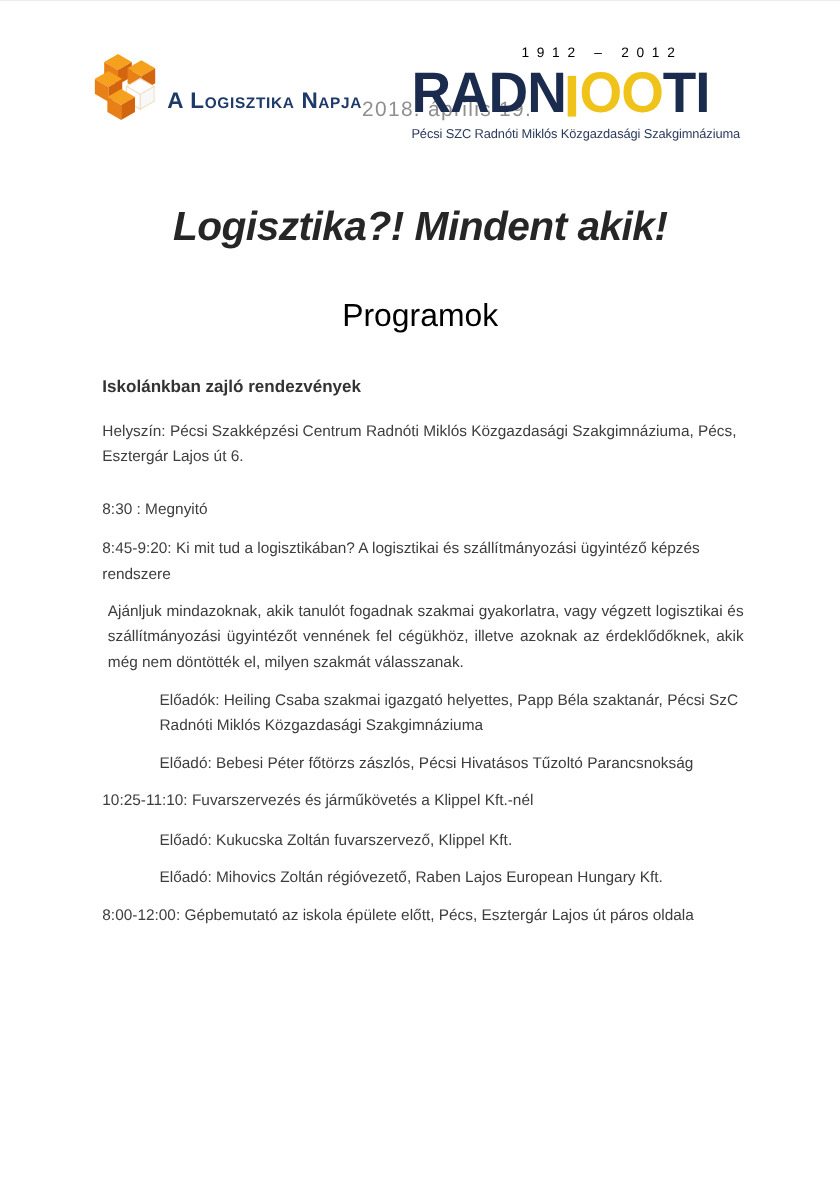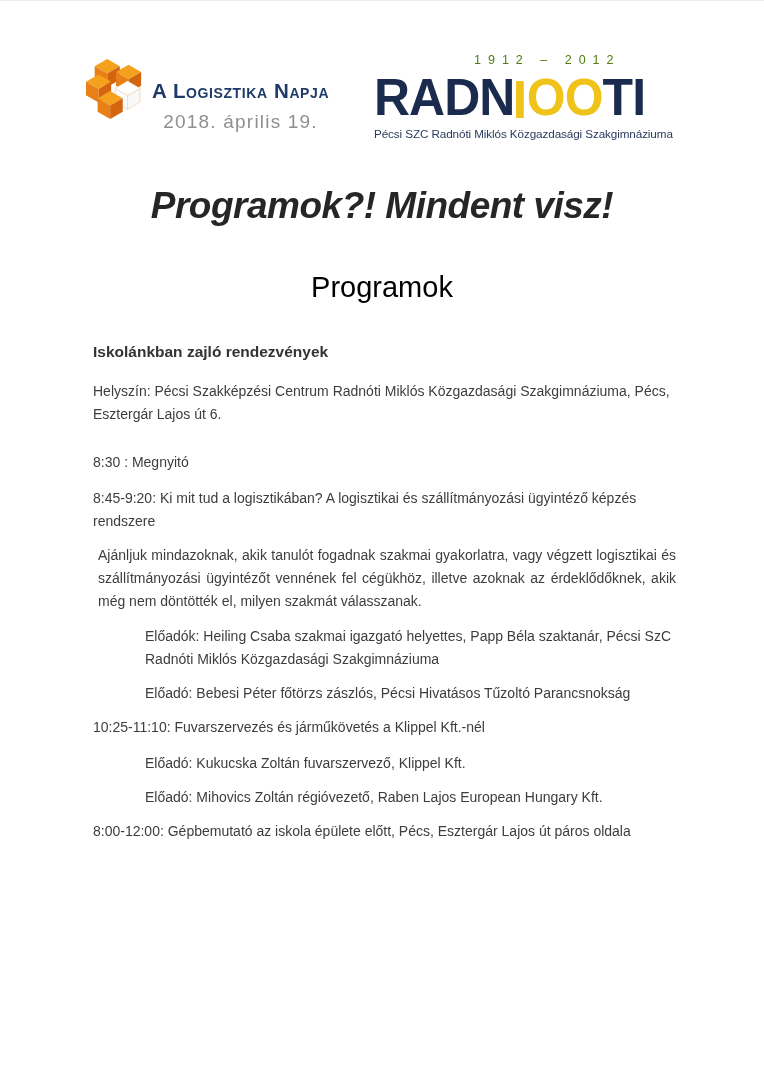--- a/index.html
+++ b/index.html
@@ -11,32 +11,32 @@
     position:relative;
     overflow:hidden;
     border-top:1px solid #ececec;
   }
   
   .header-left{
     position:absolute;left:86px;top:47px;
     display:flex;align-items:center;gap:8px;
   }
   .cube-logo{width:58px;height:64px;flex:0 0 auto;}
-  .ln-text{display:flex;flex-direction:column;margin-top:32px;}
+  .ln-text{display:flex;margin-top:32px;}
   .ln-title{
     font-size:20.5px;font-weight:bold;color:#1e3a68;
     font-variant:small-caps;letter-spacing:.6px;line-height:1.1;
   }
   .ln-date{
     font-size:19px;color:#8f8f8f;margin-top:8px;letter-spacing:1.2px;text-align:center;
   }
   .header-right{position:absolute;left:374px;top:40px;width:290px;}
   .years{
-    font-size:12.5px;color:#4d7c0f;letter-spacing:7px;
-    margin-left:100px;white-space:nowrap;margin-top:12px;
+    font-size:12.5px;color:#000000;letter-spacing:7px;
+    margin-left:100px;white-space:nowrap;
   }
   .wordmark{
     display:flex;align-items:flex-end;
     font-size:52px;font-weight:bold;line-height:.82;
     letter-spacing:-1px;margin-top:9px;
     transform:scaleX(.96);transform-origin:left bottom;
   }
   .wm-navy{color:#1b2b4d;}
   .wm-yellow{color:#f0c31a;}
   .centenary-bar{
@@ -106,21 +106,21 @@
   <div class="years">1912 – 2012</div>
   <div class="wordmark">
     <span class="wm-navy">RADN</span>
     <span class="centenary-bar"></span>
     <span class="wm-yellow">OO</span>
     <span class="wm-navy">TI</span>
   </div>
   <div class="school">Pécsi SZC Radnóti Miklós Közgazdasági Szakgimnáziuma</div>
 </div>
 
-<div class="main-title">Programok?! Mindent visz!</div>
+<div class="main-title">Logisztika?! Mindent akik!</div>
 <div class="subtitle">Programok</div>
 
 <div class="content">
   <h3>Iskolánkban zajló rendezvények</h3>
   <p class="after-gap">Helyszín: Pécsi Szakképzési Centrum Radnóti Miklós Közgazdasági Szakgimnáziuma, Pécs, Esztergár Lajos út 6.</p>
 
   <p class="first-event">8:30 : Megnyitó</p>
   <p class="event">8:45-9:20: Ki mit tud a logisztikában? A logisztikai és szállítmányozási ügyintéző képzés rendszere</p>
   <p class="note">Ajánljuk mindazoknak, akik tanulót fogadnak szakmai gyakorlatra, vagy végzett logisztikai és szállítmányozási ügyintézőt vennének fel cégükhöz, illetve azoknak az érdeklődőknek, akik még nem döntötték el, milyen szakmát válasszanak.</p>
   <p class="speaker">Előadók: Heiling Csaba szakmai igazgató helyettes, Papp Béla szaktanár, Pécsi SzC Radnóti Miklós Közgazdasági Szakgimnáziuma</p>

